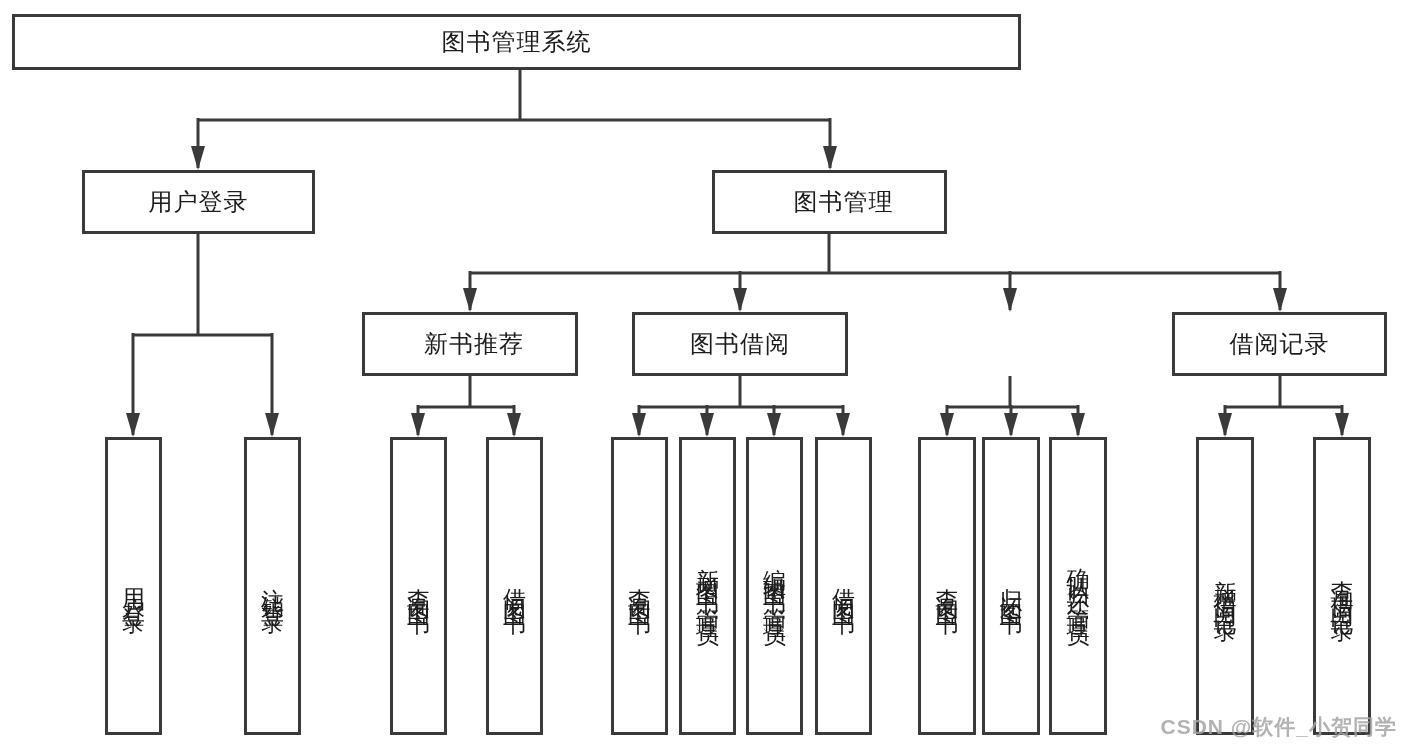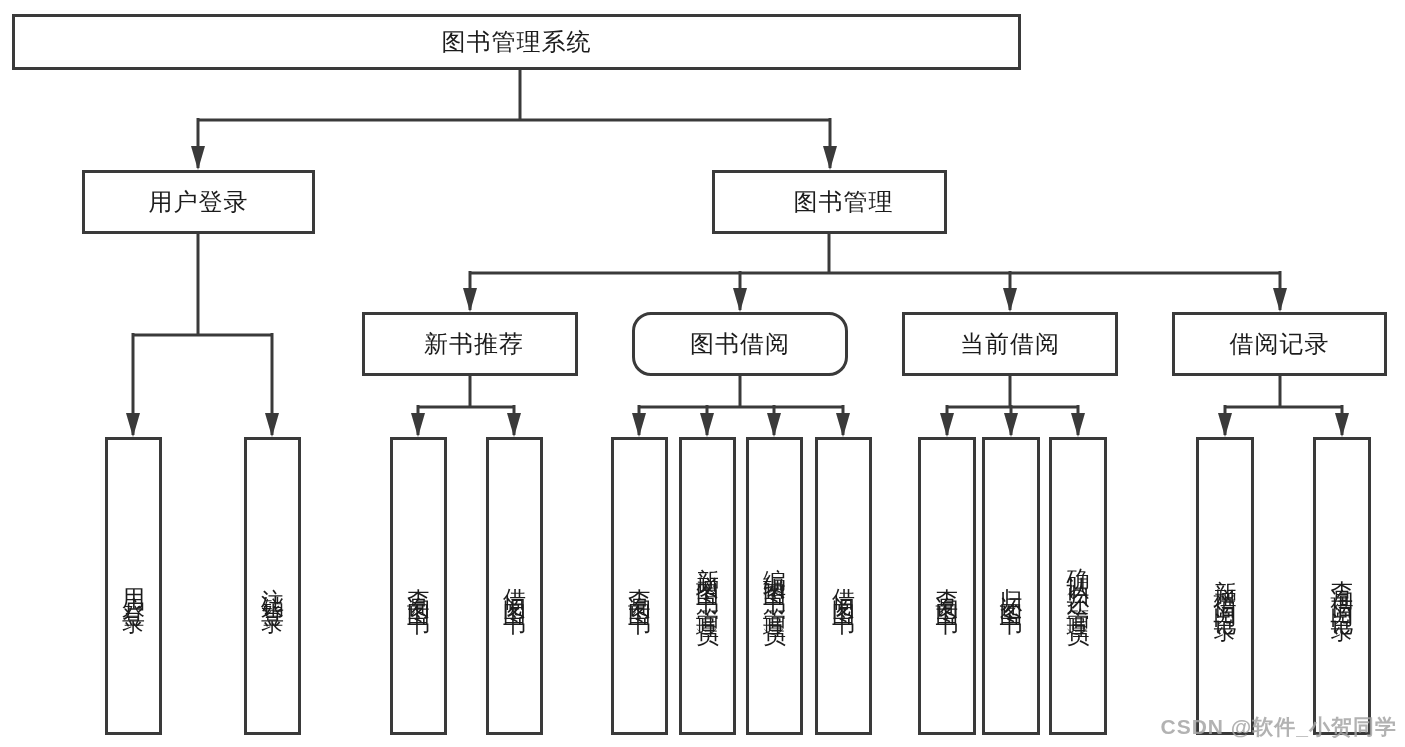--- a/index.html
+++ b/index.html
@@ -37,21 +37,21 @@
     letter-spacing: 8px;
     line-height: 1;
   }
   
   #root          { left: 12px;   top: 14px;  width: 1009px; height: 56px; }
   
   #user-login    { left: 82px;   top: 170px; width: 233px;  height: 64px; }
   #book-mgmt     { left: 712px;  top: 170px; width: 235px;  height: 64px; padding-left: 28px; }
   
   #new-book      { left: 362px;  top: 312px; width: 216px;  height: 64px; padding-left: 8px; }
-  #book-borrow   { left: 632px;  top: 312px; width: 216px;  height: 64px; border-radius: 19px; }
+  #book-borrow   { left: 632px;  top: 312px; width: 216px;  height: 64px; }
   #cur-borrow    { left: 902px;  top: 312px; width: 216px;  height: 64px; }
   #borrow-rec    { left: 1172px; top: 312px; width: 215px;  height: 64px; }
   
   .leaf          { top: 437px; width: 57px; height: 298px; }
   #leaf-ul-login   { left: 105px;  }
   #leaf-ul-logout  { left: 244px;  }
   #leaf-nb-query   { left: 390px;  }
   #leaf-nb-borrow  { left: 486px;  }
   #leaf-bb-query   { left: 611px;  }
   #leaf-bb-add     { left: 679px;  }
@@ -152,21 +152,20 @@
     </g>
   </svg>
 
   <div class="node h-node" id="root">图书管理系统</div>
 
   <div class="node h-node" id="user-login">用户登录</div>
   <div class="node h-node" id="book-mgmt">图书管理</div>
 
   <div class="node h-node" id="new-book">新书推荐</div>
   <div class="node h-node" id="book-borrow">图书借阅</div>
-  <div class="node h-node" id="cur-borrow">当前借阅</div>
   <div class="node h-node" id="borrow-rec">借阅记录</div>
 
   <div class="node v-node leaf" id="leaf-ul-login">用户登录</div>
   <div class="node v-node leaf" id="leaf-ul-logout">注销登录</div>
 
   <div class="node v-node leaf" id="leaf-nb-query">查询图书</div>
   <div class="node v-node leaf" id="leaf-nb-borrow">借阅图书</div>
 
   <div class="node v-node leaf" id="leaf-bb-query">查询图书</div>
   <div class="node v-node leaf" id="leaf-bb-add">新增图书（管理员）</div>

